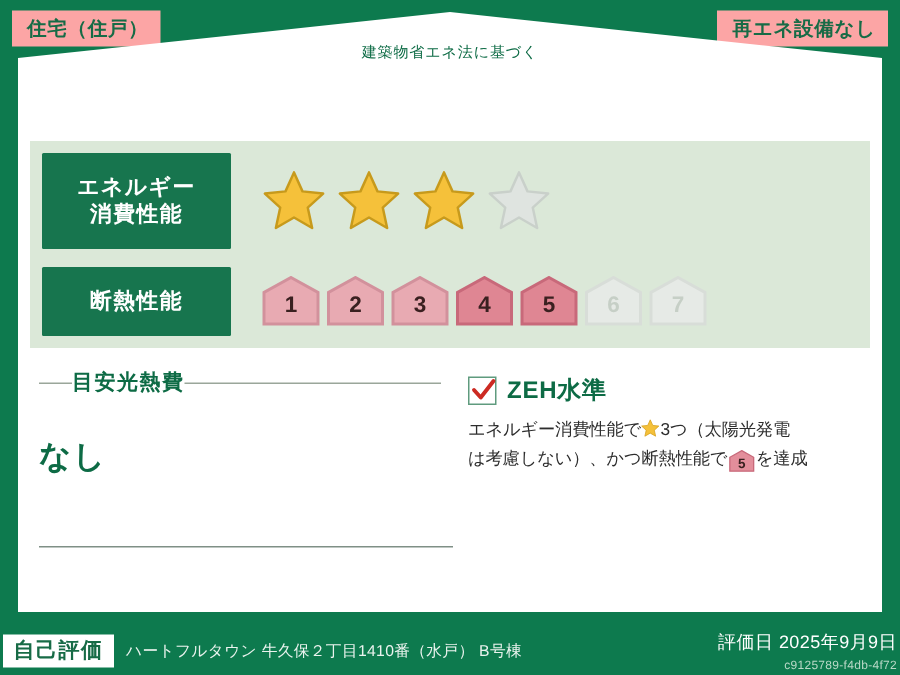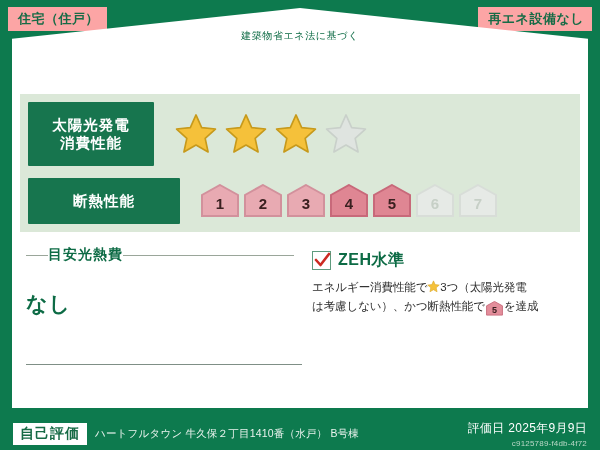--- a/index.html
+++ b/index.html
@@ -96,21 +96,21 @@
     line-height: 1.25;
     margin-left: 8px;
     border-radius: 1px;
     display: flex;
     align-items: center;
     justify-content: center;
     flex-direction: column;
     white-space: nowrap;
   }
   #row-energy .row-label { width: 126px; height: 64px; }
-  #row-insul  .row-label { width: 152px; height: 46px; }
+  #row-insul  .row-label { width: 126px; height: 46px; }
 
   .row-value {
     flex: 1;
     display: flex;
     align-items: center;
     padding-left: 20px;
   }
 
   
   .star {
@@ -233,21 +233,21 @@
     line-height: 19px;
   }
 
   
   #footer {
     position: absolute;
     left: 0; right: 0; bottom: 0;
     height: 32px;
     display: flex;
     align-items: center;
-    padding: 0 13px;
+    padding: 0 2px;
   }
   #self-eval {
     background: #ffffff;
     color: #176b46;
     font-weight: bold;
     font-size: 14px;
     letter-spacing: 1px;
     padding: 3px 7px 4px 7px;
     margin-right: 8px;
     white-space: nowrap;
@@ -288,21 +288,21 @@
       <div id="header-sub">建築物省エネ法に基づく</div>
     </div>
   </div>
 
   <div id="body-panel">
 
     <div id="rows-band">
 
       <div class="rate-row" id="row-energy">
         <div class="row-label">
-          <span>太陽光発電</span>
+          <span>エネルギー</span>
           <span>消費性能</span>
         </div>
         <div class="row-value" id="stars">
             <svg viewBox="0 0 24 24" class="star">
               <path d="M12 1.6 L15.1 8.5 L22.6 9.3 L17 14.4 L18.6 21.8 L12 18 L5.4 21.8 L7 14.4 L1.4 9.3 L8.9 8.5 Z" fill="#f5c13a" stroke="#c79a1c" stroke-width="0.9" stroke-linejoin="round"></path>
             </svg>
             <svg viewBox="0 0 24 24" class="star">
               <path d="M12 1.6 L15.1 8.5 L22.6 9.3 L17 14.4 L18.6 21.8 L12 18 L5.4 21.8 L7 14.4 L1.4 9.3 L8.9 8.5 Z" fill="#f5c13a" stroke="#c79a1c" stroke-width="0.9" stroke-linejoin="round"></path>
             </svg>
             <svg viewBox="0 0 24 24" class="star">

